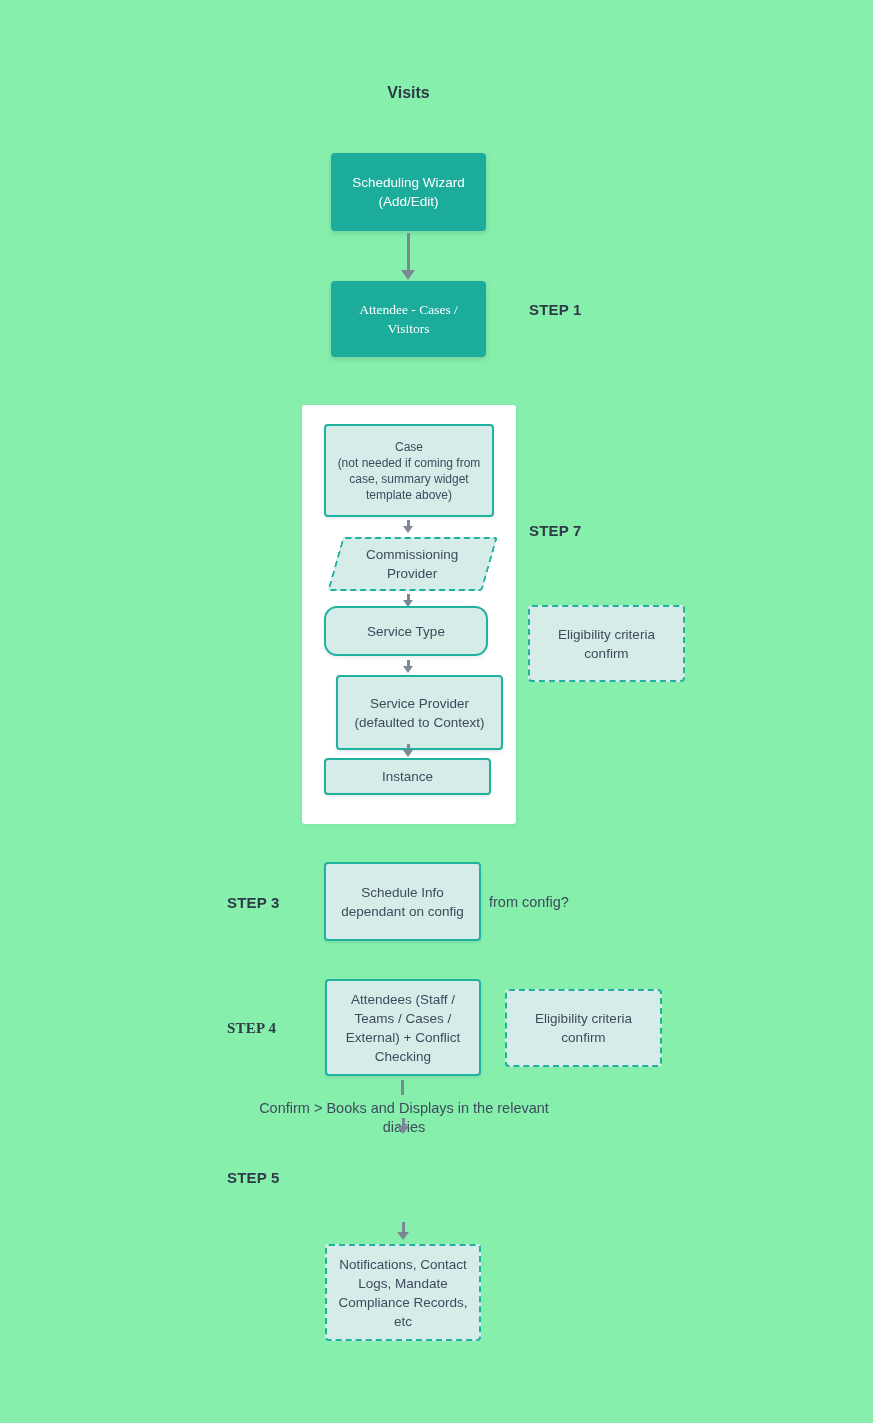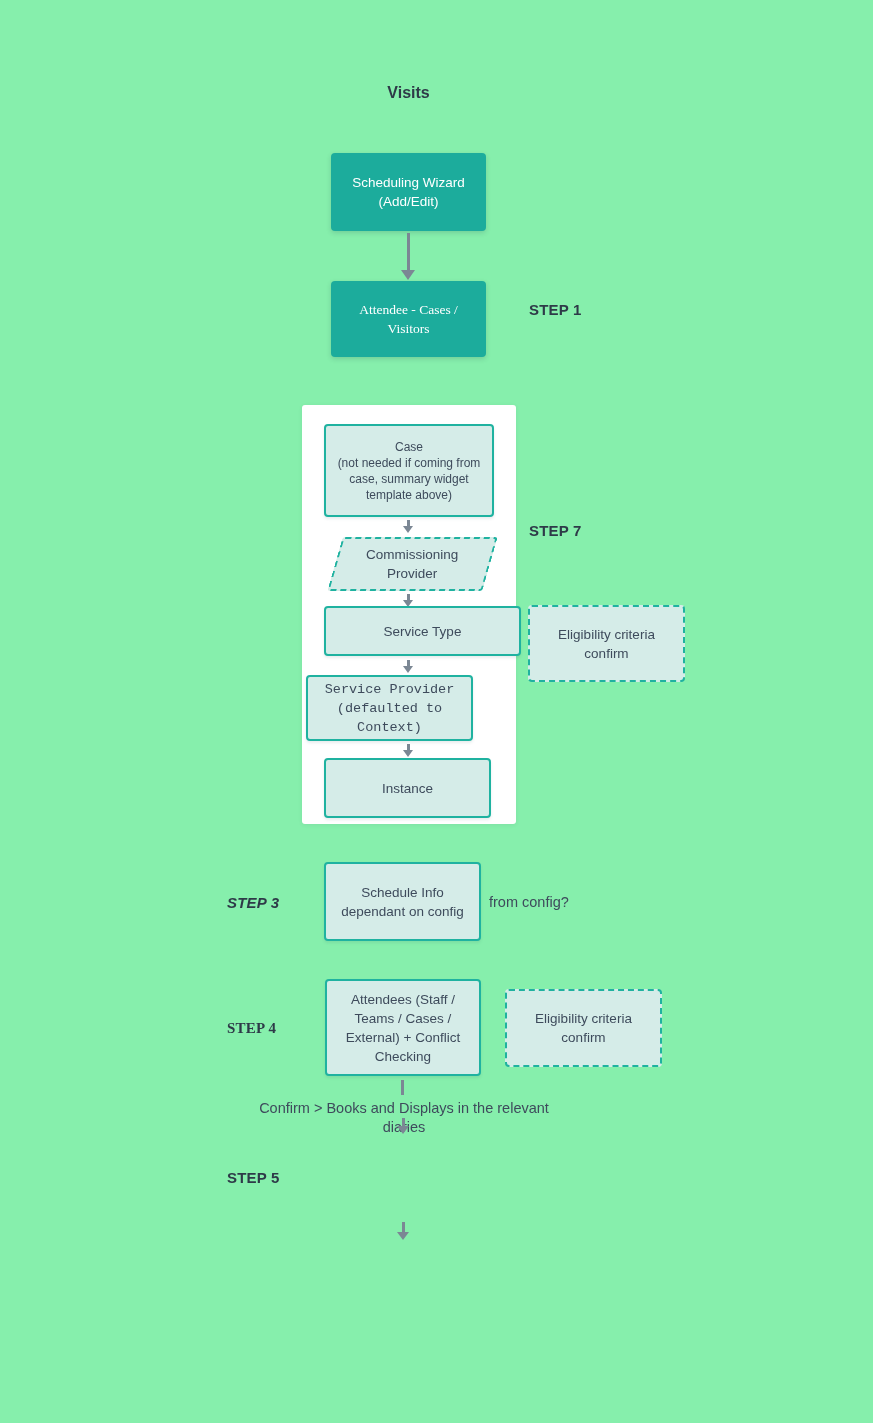--- a/index.html
+++ b/index.html
@@ -127,51 +127,51 @@
   <div class="node light dashed parallelogram" style="left:335px;top:537px;width:155px;height:54px;">
     <span class="lbl">Commissioning
 Provider</span>
   </div>
 
   <div class="arrow sm" style="left:403px;top:594px;">
     <div class="line"></div>
     <div class="head"></div>
   </div>
 
-  <div class="node light" style="left:324px;top:606px;width:197px;height:50px;">
+  <div class="node light" style="left:324px;top:606px;width:164px;height:50px;border-radius:13px;">
     <span class="lbl">Service Type</span>
   </div>
 
   <div class="arrow sm" style="left:403px;top:660px;">
     <div class="line"></div>
     <div class="head"></div>
   </div>
 
-  <div class="node light" style="left:306px;top:675px;width:167px;height:66px;font-family:Liberation Mono, monospace;">
+  <div class="node light" style="left:336px;top:675px;width:167px;height:75px;">
     <span class="lbl">Service Provider
 (defaulted to Context)</span>
   </div>
 
   <div class="arrow sm" style="left:403px;top:744px;">
     <div class="line"></div>
     <div class="head"></div>
   </div>
 
-  <div class="node light" style="left:324px;top:758px;width:167px;height:60px;">
+  <div class="node light" style="left:324px;top:758px;width:167px;height:37px;">
     <span class="lbl">Instance</span>
   </div>
 
   <div class="step-label" style="left:529px;top:522px;">STEP 7</div>
 
   <div class="node light dashed" style="left:528px;top:605px;width:157px;height:77px;">
     <span class="lbl">Eligibility criteria
 confirm</span>
   </div>
 
-  <div class="step-label" style="left:227px;top:894px;font-style:italic;">STEP 3</div>
+  <div class="step-label" style="left:227px;top:894px;">STEP 3</div>
 
   <div class="node light" style="left:324px;top:862px;width:157px;height:79px;">
     <span class="lbl">Schedule Info
 dependant on config</span>
   </div>
 
   <div class="annotation" style="left:489px;top:893px;">from config?</div>
 
   <div class="step-label" style="left:227px;top:1020px;font-family:Liberation Serif, serif;">STEP 4</div>
 
@@ -198,14 +198,20 @@
 
   <div class="step-label" style="left:227px;top:1169px;">STEP 5</div>
 
 
 
   <div class="arrow md" style="left:397px;top:1222px;">
     <div class="line" style="height:10px;"></div>
     <div class="head"></div>
   </div>
 
+  <div class="node light dashed" style="left:325px;top:1244px;width:156px;height:97px;">
+    <span class="lbl">Notifications, Contact
+Logs, Mandate
+Compliance Records,
+etc</span>
+  </div>
 
 </div>
 
 </body></html>

